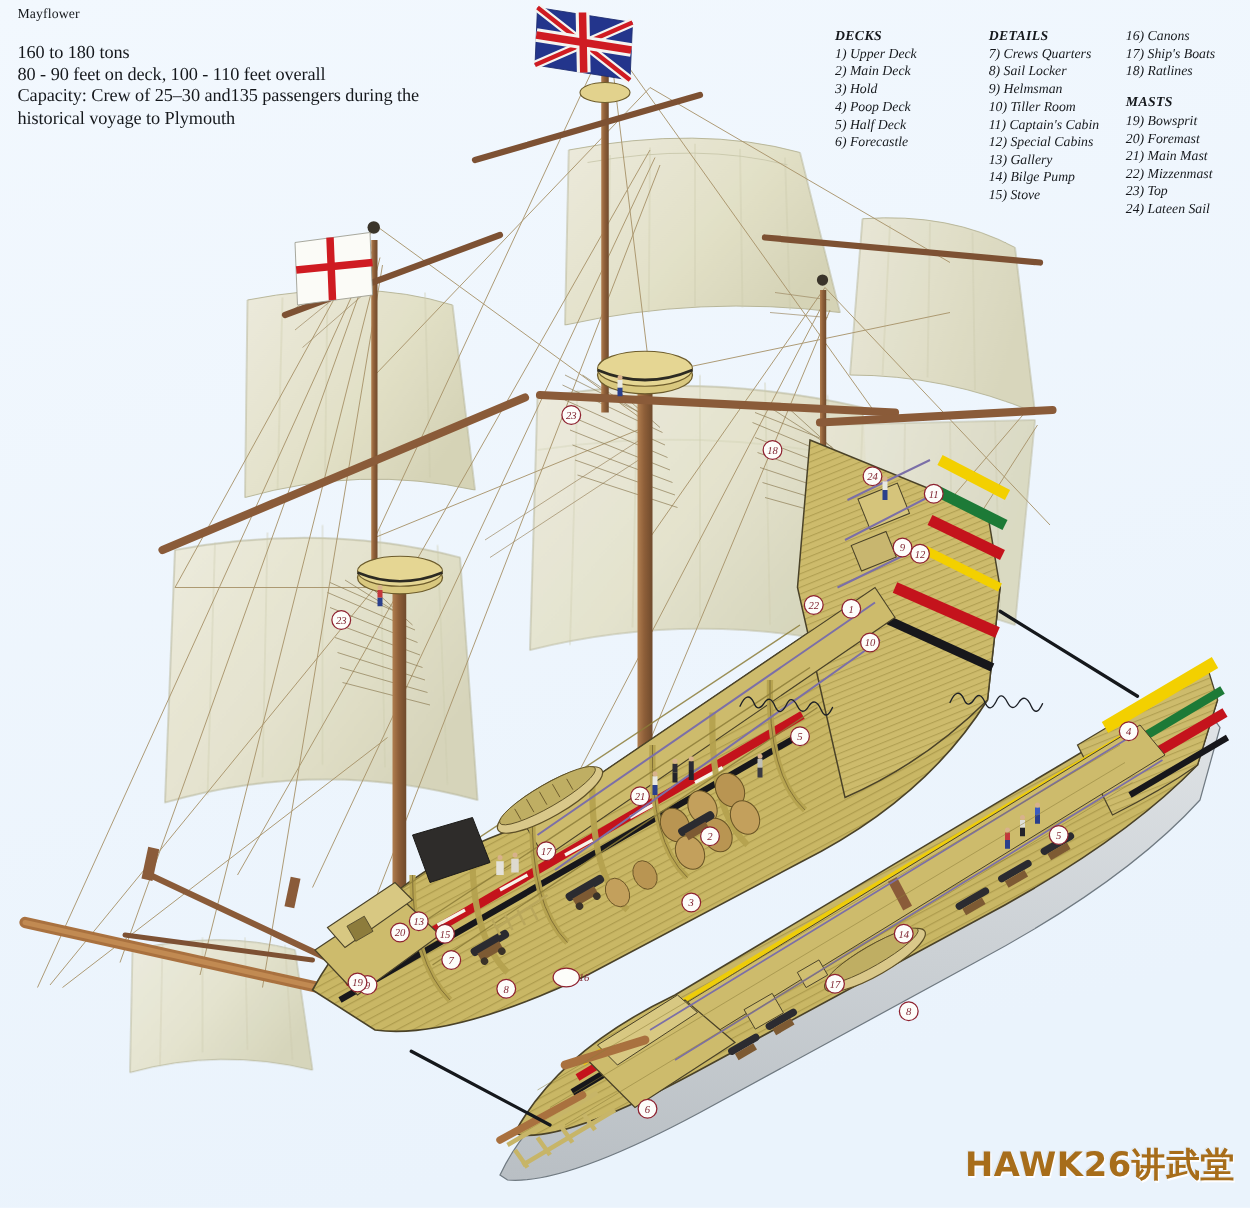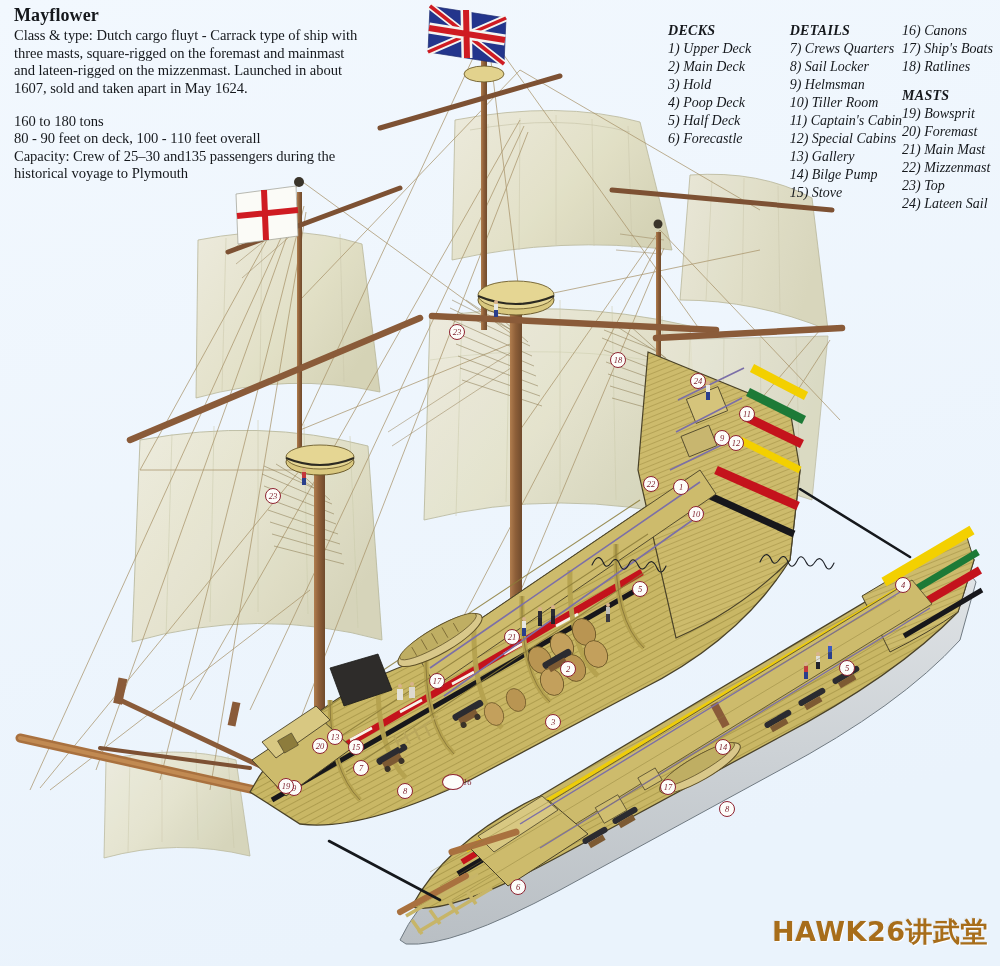--- a/index.html
+++ b/index.html
@@ -10,29 +10,29 @@
     font-family:"Liberation Serif","DejaVu Serif",serif;
     color:#15181c;
     position:relative;
   }
   #stage{position:absolute;inset:0;width:1000px;height:966px;}
   #art{position:absolute;left:0;top:0;width:1000px;height:966px;}
 
   
   .info{position:absolute;left:14px;top:5px;width:345px;}
   .info h1{
-    font-size:18px;font-weight:bold;margin:0 0 1px 0;
+    font-size:11px;font-weight:normal;margin:0 0 1px 0;
     letter-spacing:.1px;line-height:1.18;
   }
   .info p{margin:0;font-size:14.6px;line-height:1.205;letter-spacing:-.05px;}
   .info .gap{height:15px;}
 
   .legend{position:absolute;left:668px;top:22px;width:328px;}
   .legcols{display:flex;gap:0;}
-  .legcol{font-size:14px;line-height:1.285;font-style:italic;}
+  .legcol{font-size:11px;line-height:1.285;font-style:italic;}
   .legcol.c1{width:100px;}
   .legcol.c2{width:122px;margin-left:33px;}
   .legcol.c3{width:106px;}
   .legcol .hd{font-style:italic;font-weight:bold;letter-spacing:.3px;}
   .legcol .sp{height:11px;}
   .legcol div{white-space:nowrap;}
 
   
   .wm{
     position:absolute;right:12px;bottom:16px;
@@ -479,21 +479,21 @@
         <path d="M592 565 q6 -13 11 -3 q3 8 8 1 q5 -8 9 2 q4 9 9 -1 q4 -9 9 1 q4 8 9 0 q5 -8 10 3 q4 9 9 -2"></path>
       </g>
   </svg>
 
   <div id="callouts-main">
       <div class="cal" style="left: 457px; top: 292px;">23</div>
       <div class="cal" style="left: 618px; top: 320px;">18</div>
       <div class="cal" style="left: 698px; top: 341px;">24</div>
       <div class="cal" style="left: 273px; top: 456px;">23</div>
       <div class="cal" style="left: 651px; top: 444px;">22</div>
-      <div class="cal" style="left: 747px; top: 374px; text-align: center;">11</div>
+      <div class="cal" style="left: 747px; top: 355px; text-align: center;">11</div>
       <div class="cal" style="left: 736px; top: 403px;">12</div>
       <div class="cal" style="left: 722px; top: 398px;">9</div>
       <div class="cal" style="left: 696px; top: 474px;">10</div>
       <div class="cal" style="left: 681px; top: 447px;">1</div>
       <div class="cal" style="left: 512px; top: 597px;">21</div>
       <div class="cal" style="left: 568px; top: 629px;">2</div>
       <div class="cal" style="left: 553px; top: 682px;">3</div>
       <div class="cal" style="left: 437px; top: 641px;">17</div>
       <div class="cal" style="left: 453px; top: 742px; padding-left: 20px;">16</div>
       <div class="cal" style="left: 335px; top: 697px;">13</div>
@@ -509,21 +509,20 @@
       <div class="cal" style="left: 903px; top: 545px;">4</div>
       <div class="cal" style="left: 847px; top: 628px;">5</div>
       <div class="cal" style="left: 723px; top: 707px; font-style: italic;">14</div>
       <div class="cal" style="left: 668px; top: 747px;">17</div>
       <div class="cal" style="left: 727px; top: 769px;">8</div>
       <div class="cal" style="left: 518px; top: 847px;">6</div>
     </div>
 
   <div class="info">
     <h1>Mayflower</h1>
-    <p>Class &amp; type:  Dutch cargo fluyt - Carrack type of ship with three masts, square-rigged on the foremast and mainmast and lateen-rigged on the mizzenmast. Launched in about 1607, sold and taken apart in May 1624.</p>
     <div class="gap"></div>
     <p>160 to 180 tons</p>
     <p>80 - 90 feet on deck, 100 - 110 feet overall</p>
     <p>Capacity: Crew of 25–30 and135 passengers during the historical voyage to Plymouth</p>
   </div>
 
   <div class="legend">
     <div class="legcols">
       <div class="legcol c1">
         <div class="hd">DECKS</div>

